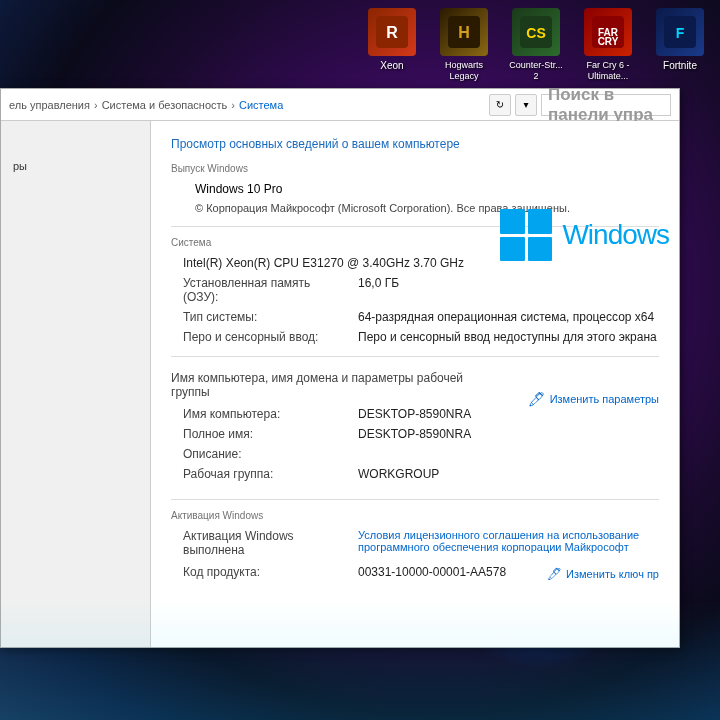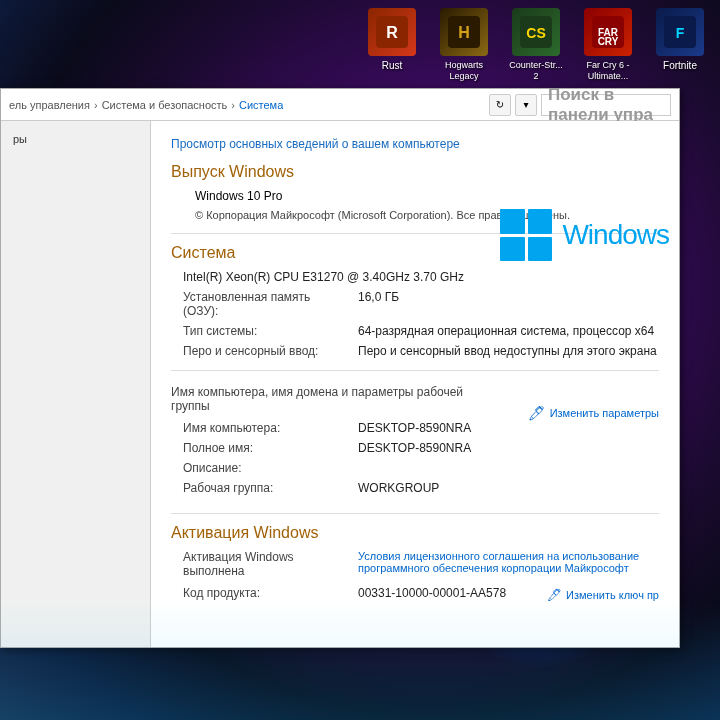--- a/index.html
+++ b/index.html
@@ -185,40 +185,41 @@
       border-right: 1px solid #ccc;
       padding: 8px 0;
       font-size: 12px;
     }
 
     .sidebar-section {
       padding: 4px 12px;
       font-size: 11px;
       color: #333;
       cursor: pointer;
+      margin-top: 27px;
     }
 
     
     #main-content {
       flex: 1;
       padding: 16px 20px;
       overflow-y: auto;
       background: white;
     }
 
     .page-title {
       font-size: 16px;
       color: #1a6bbf;
       margin-bottom: 16px;
       font-weight: normal;
     }
 
     .section-header {
-      font-size: 16px;
-      color: #a16207;
+      font-size: 10px;
+      color: #737373;
       margin-bottom: 8px;
       margin-top: 4px;
     }
 
     .info-row {
       display: flex;
       margin-bottom: 6px;
       font-size: 12px;
       padding-left: 12px;
     }
@@ -309,21 +310,21 @@
 
   <div id="desktop-icons">
 
     <div class="desktop-icon">
       <div class="icon-img rust-icon">
         <svg width="32" height="32" viewBox="0 0 32 32">
           <rect width="32" height="32" rx="4" fill="#8B2500"></rect>
           <text x="16" y="22" text-anchor="middle" fill="white" font-size="16" font-weight="bold">R</text>
         </svg>
       </div>
-      <div class="icon-label">Rust</div>
+      <div class="icon-label">Xeon</div>
     </div>
 
     <div class="desktop-icon">
       <div class="icon-img hogwarts-icon">
         <svg width="32" height="32" viewBox="0 0 32 32">
           <rect width="32" height="32" rx="4" fill="#2a1a00"></rect>
           <text x="16" y="22" text-anchor="middle" fill="#d4a017" font-size="16" font-weight="bold">H</text>
         </svg>
       </div>
       <div class="icon-label" style="white-space:pre-line;text-align:center;font-size:9px;color:white;text-shadow:1px 1px 2px black;">Hogwarts

